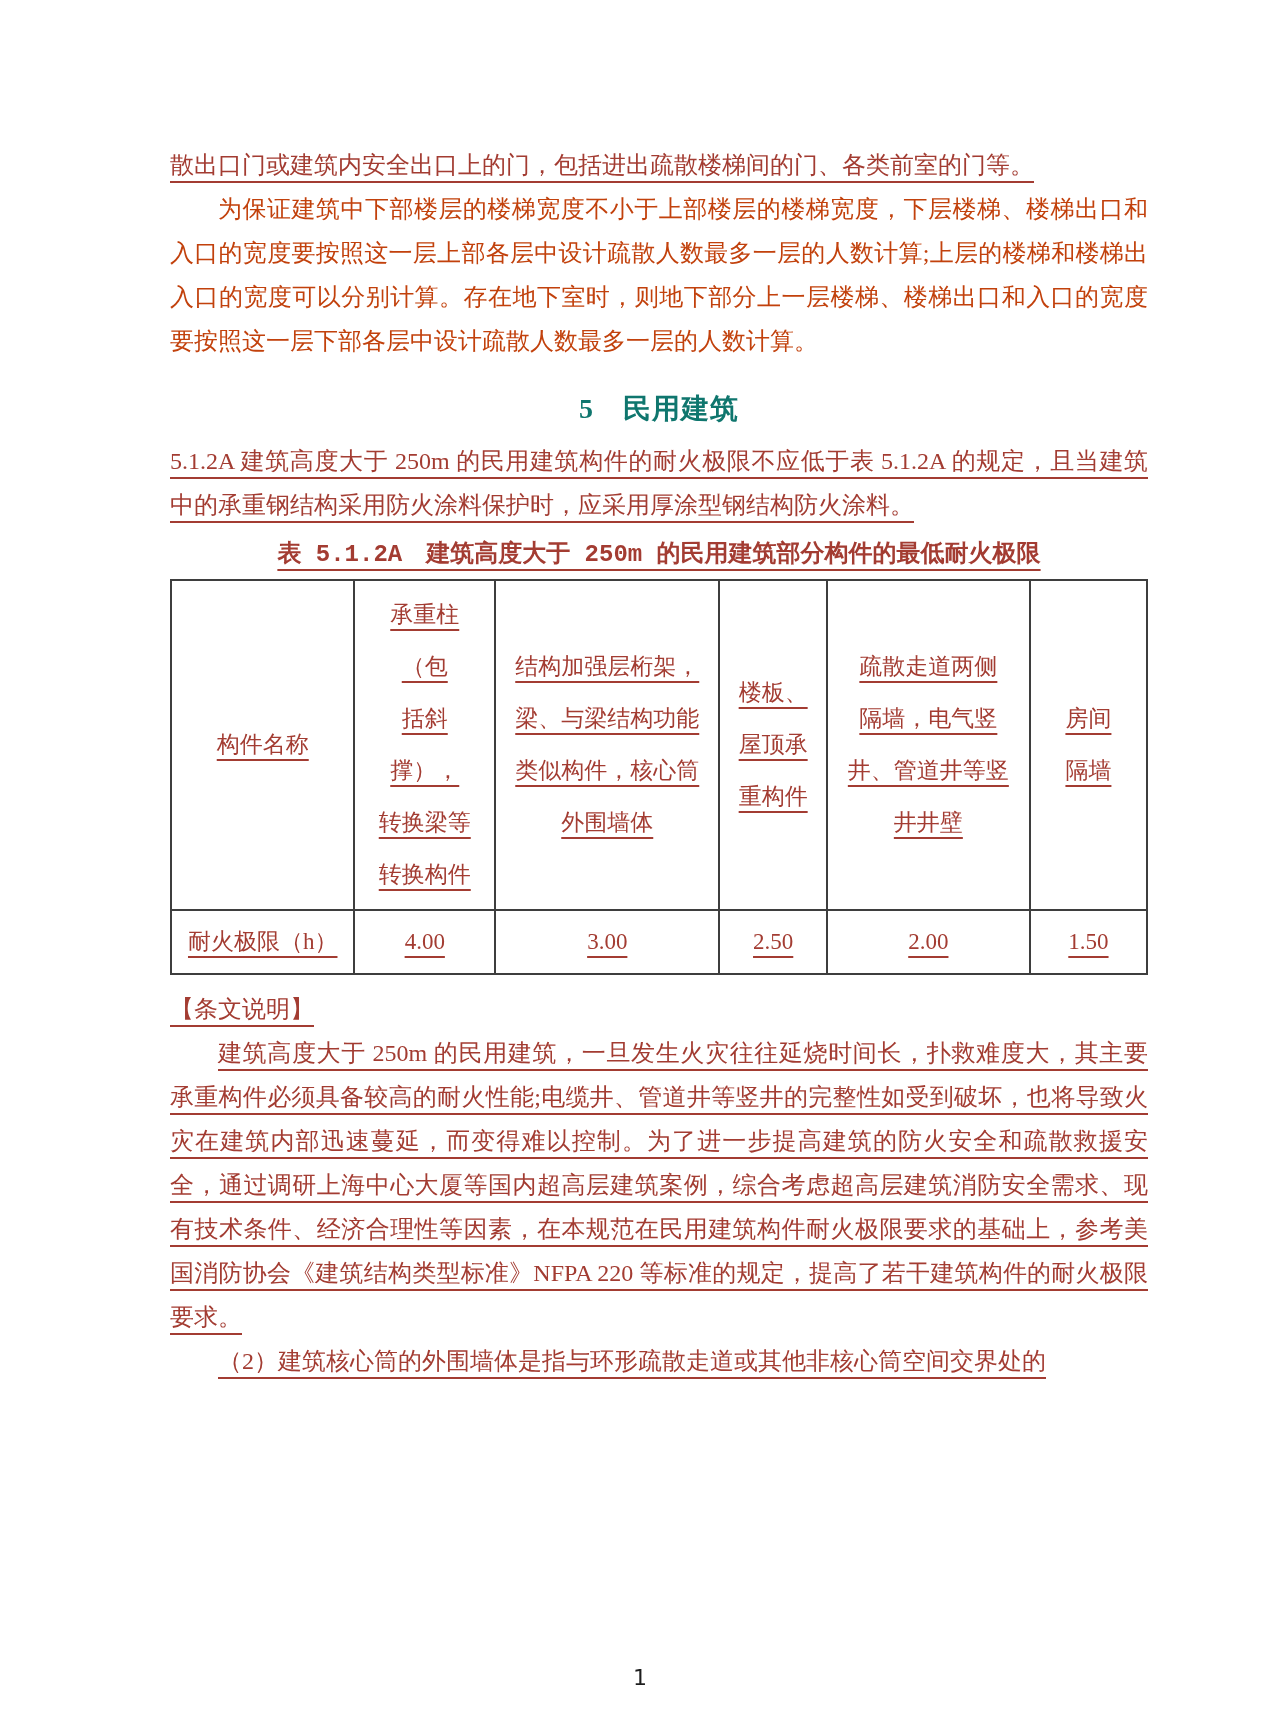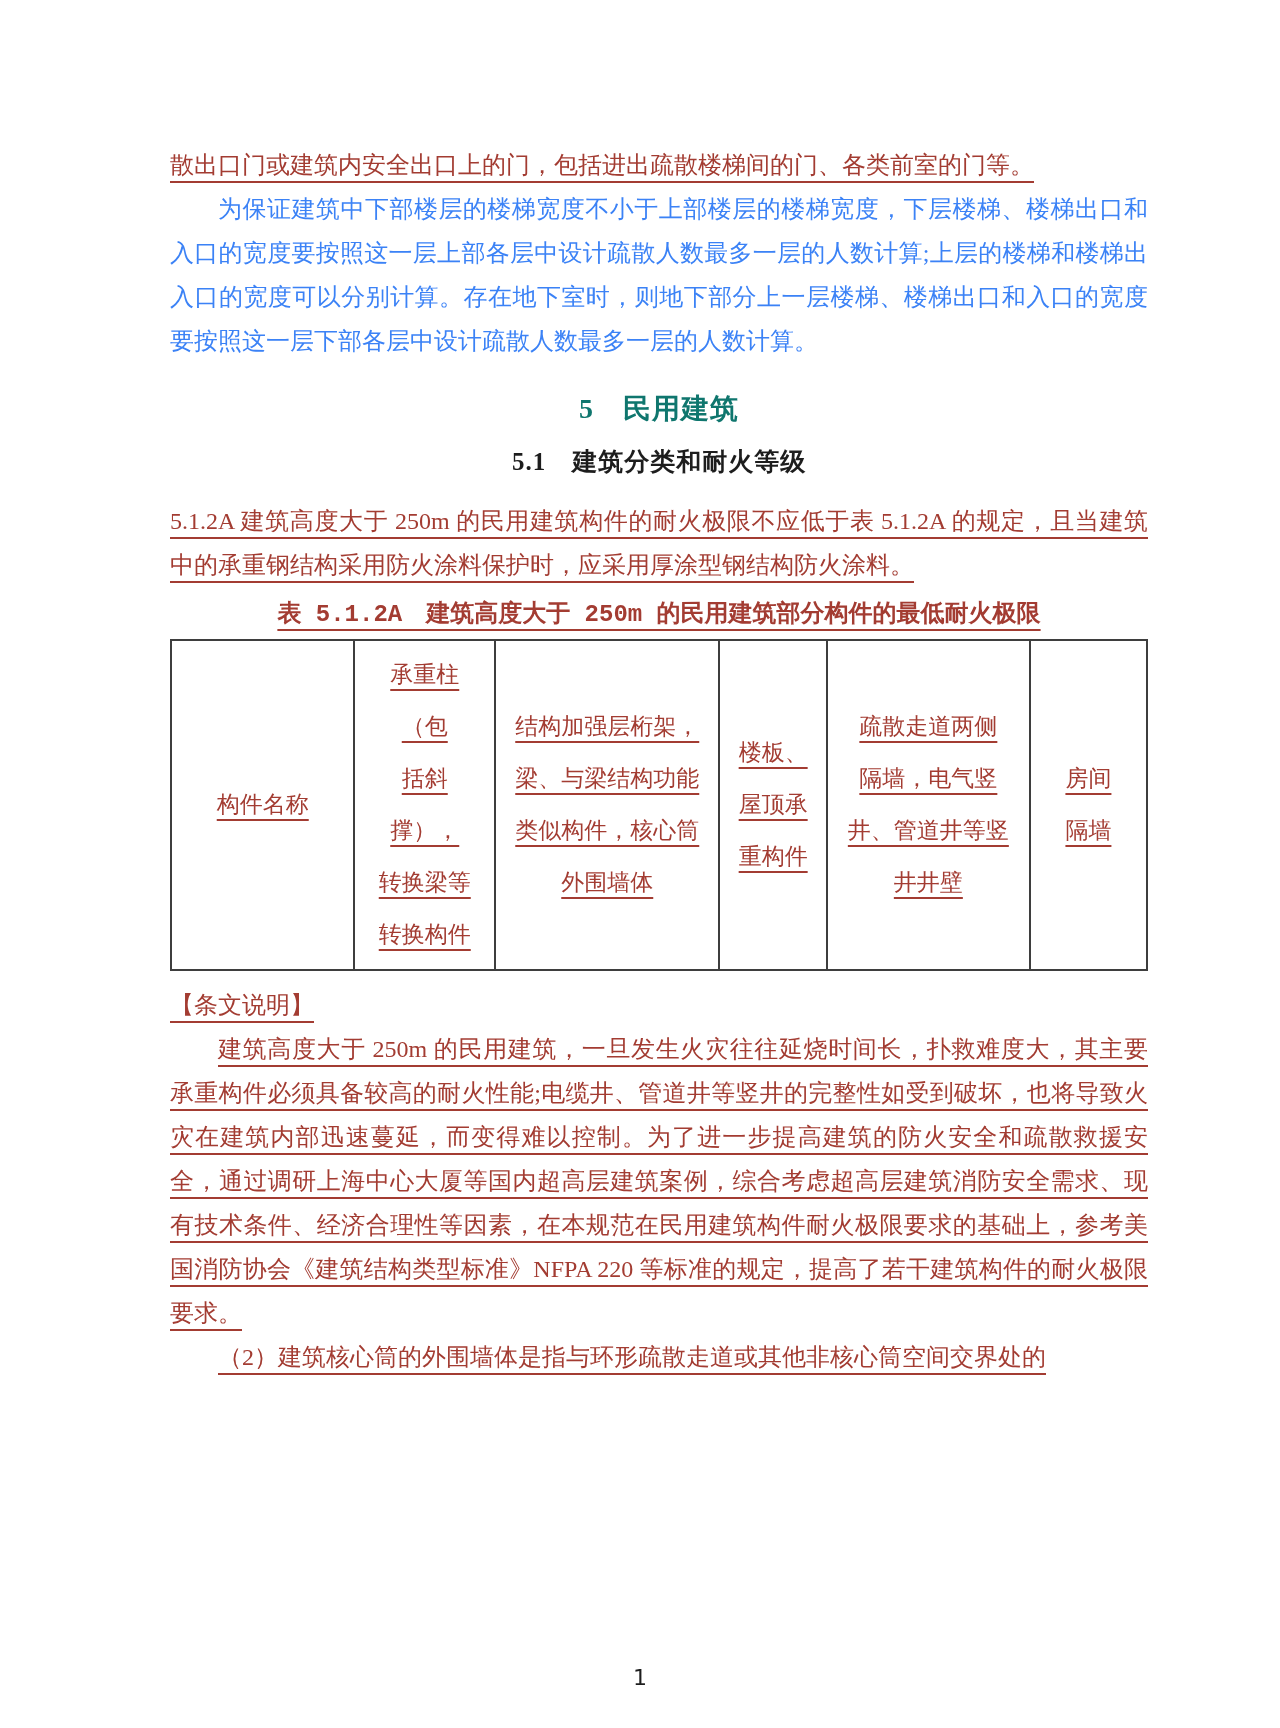--- a/index.html
+++ b/index.html
@@ -13,21 +13,21 @@
     position: relative;
     width: 1280px; height: 1728px;
     padding: 143px 132px 0 170px;
     overflow: hidden;
     background: #ffffff;
     border-radius: 9px;
   }
   p { margin: 0; font-size: 24px; line-height: 44px; }
   .just { text-align: justify; text-justify: inter-ideograph; }
   .red { color: var(--red, #a33c32); }
-  .black { color: #3b82f6; }
+  .black { color: #c2410c; }
   .u {
     text-decoration: underline;
     text-decoration-thickness: 2px;
     text-underline-offset: 8px;
     text-decoration-color: var(--red, #a33c32);
   }
   .indent { text-indent: 2em; }
   .chapter-heading {
     font-size: 28px; font-weight: bold; color: #0f766e;
     text-align: center; margin: 22px 0 6px 0; line-height: 48px;
@@ -87,21 +87,20 @@
 <body>
 
 <div class="page">
 
   <p class="red u just">散出口门或建筑内安全出口上的门，包括进出疏散楼梯间的门、各类前室的门等。</p>
 
   <p class="black just indent">为保证建筑中下部楼层的楼梯宽度不小于上部楼层的楼梯宽度，下层楼梯、楼梯出口和入口的宽度要按照这一层上部各层中设计疏散人数最多一层的人数计算;上层的楼梯和楼梯出入口的宽度可以分别计算。存在地下室时，则地下部分上一层楼梯、楼梯出口和入口的宽度要按照这一层下部各层中设计疏散人数最多一层的人数计算。</p>
 
   <div class="chapter-heading">5　民用建筑</div>
 
-  <div class="section-heading">5.1　建筑分类和耐火等级</div>
 
   <p class="red u just">5.1.2A 建筑高度大于 250m 的民用建筑构件的耐火极限不应低于表 5.1.2A 的规定，且当建筑中的承重钢结构采用防火涂料保护时，应采用厚涂型钢结构防火涂料。</p>
 
   <div class="table-title red u">表 5.1.2A　建筑高度大于 250m 的民用建筑部分构件的最低耐火极限</div>
 
   <table class="fire-table">
     <colgroup>
       <col style="width:18.8%">
       <col style="width:14.4%">
       <col style="width:23%">
@@ -123,20 +122,28 @@
       <td class="red u">楼板、
 屋顶承
 重构件</td>
       <td class="red u">疏散走道两侧
 隔墙，电气竖
 井、管道井等竖
 井井壁</td>
       <td class="red u">房间
 隔墙</td>
     </tr>
+    <tr class="data-row">
+      <td class="red u">耐火极限（h）</td>
+      <td class="red u">4.00</td>
+      <td class="red u">3.00</td>
+      <td class="red u">2.50</td>
+      <td class="red u">2.00</td>
+      <td class="red u">1.50</td>
+    </tr>
   </tbody>
     </table>
 
   <div>
     <span class="expl-label red u">【条文说明】</span>
   </div>
 
   <p class="red u just indent">建筑高度大于 250m 的民用建筑，一旦发生火灾往往延烧时间长，扑救难度大，其主要承重构件必须具备较高的耐火性能;电缆井、管道井等竖井的完整性如受到破坏，也将导致火灾在建筑内部迅速蔓延，而变得难以控制。为了进一步提高建筑的防火安全和疏散救援安全，通过调研上海中心大厦等国内超高层建筑案例，综合考虑超高层建筑消防安全需求、现有技术条件、经济合理性等因素，在本规范在民用建筑构件耐火极限要求的基础上，参考美国消防协会《建筑结构类型标准》NFPA 220 等标准的规定，提高了若干建筑构件的耐火极限要求。</p>
 
 

